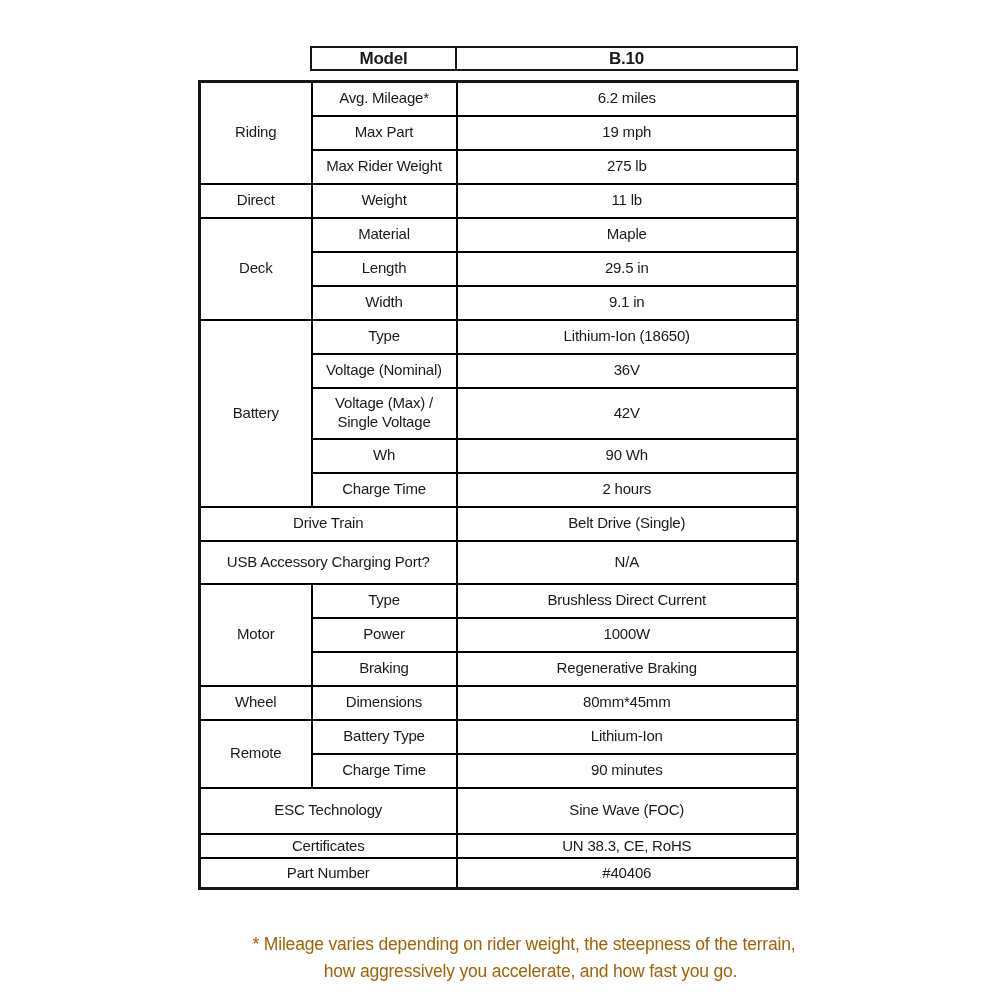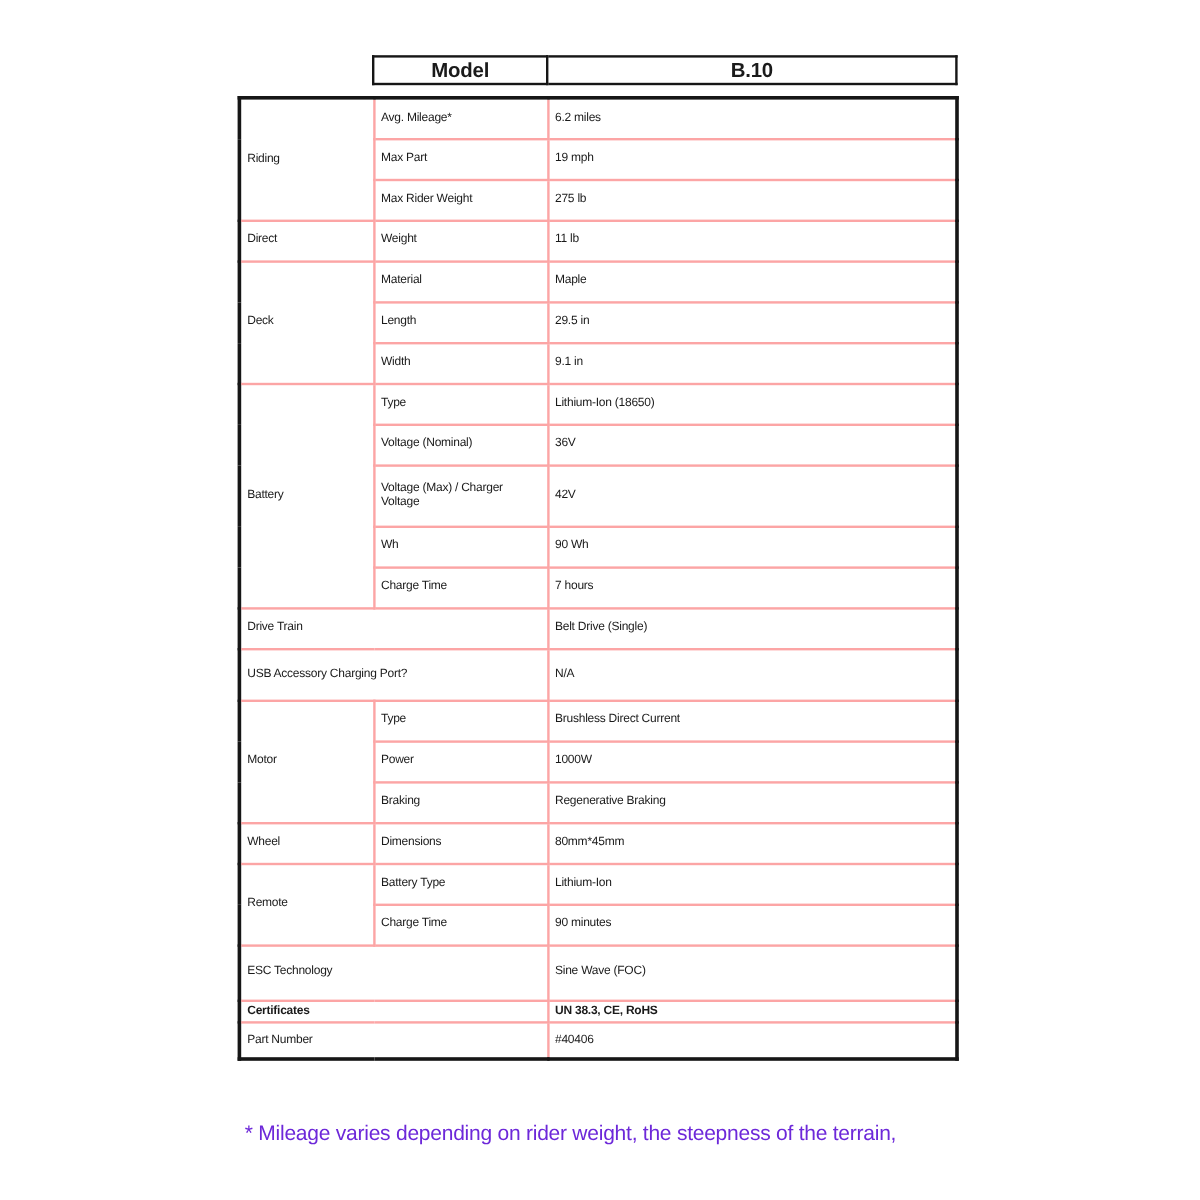--- a/index.html
+++ b/index.html
@@ -42,44 +42,46 @@
     padding: 0 4px;
   }
   #main-table {
     position: absolute;
     left: 198px;
     top: 80px;
     width: 598px;
     border: 3px solid #161616;
   }
   #main-table td {
-    border: 2px solid #fca5a5;
+    border: 2px solid #000000;
+    text-align: center;
     vertical-align: middle;
-    font-size: 10px;
+    font-size: 15px;
     letter-spacing: -0.2px;
     line-height: 1.25;
     padding: 2px 5px;
     overflow: hidden;
   }
   tr.r-std   { height: 34px; }
   tr.r-tall1 { height: 51px; } 
   tr.r-tall2 { height: 43px; } 
   tr.r-tall3 { height: 46px; } 
-  tr.r-cert  { height: 18px; font-weight: bold; } 
+  tr.r-cert  { height: 18px; } 
   tr.r-last  { height: 30px; } 
   td.cert-label { font-size: 17px; letter-spacing: 0; }
   .footnote {
     position: absolute;
     left: 204px;
     top: 931px;
     width: 640px;
     font-size: 17.5px;
     letter-spacing: -0.2px;
     line-height: 27px;
-    color: #6d28d9;
+    color: #a16207;
+    text-align: center;
   }
   .footnote .fn2 {
     padding-left: 13px;
   }
 </style>
 </head>
 <body>
 
 <div class="sheet">
 
@@ -140,30 +142,30 @@
       <tr class="r-std">
         <td rowspan="5">Battery</td>
         <td>Type</td>
         <td>Lithium-Ion (18650)</td>
       </tr>
       <tr class="r-std">
         <td>Voltage (Nominal)</td>
         <td>36V</td>
       </tr>
       <tr class="r-tall1">
-        <td>Voltage (Max) / Charger Voltage</td>
+        <td>Voltage (Max) / Single Voltage</td>
         <td>42V</td>
       </tr>
       <tr class="r-std">
         <td>Wh</td>
         <td>90 Wh</td>
       </tr>
       <tr class="r-std">
         <td>Charge Time</td>
-        <td>7 hours</td>
+        <td>2 hours</td>
       </tr>
 
       <tr class="r-std">
         <td colspan="2">Drive Train</td>
         <td>Belt Drive (Single)</td>
       </tr>
       <tr class="r-tall2">
         <td colspan="2">USB Accessory Charging Port?</td>
         <td>N/A</td>
       </tr>
@@ -208,15 +210,16 @@
       </tr>
       <tr class="r-last">
         <td colspan="2">Part Number</td>
         <td>#40406</td>
       </tr>
     </tbody>
   </table>
 
   <div class="footnote">
     <div class="fn1">* Mileage varies depending on rider weight, the steepness of the terrain,</div>
+    <div class="fn2">how aggressively you accelerate, and how fast you go.</div>
   </div>
 
 </div>
 
 </body></html>

